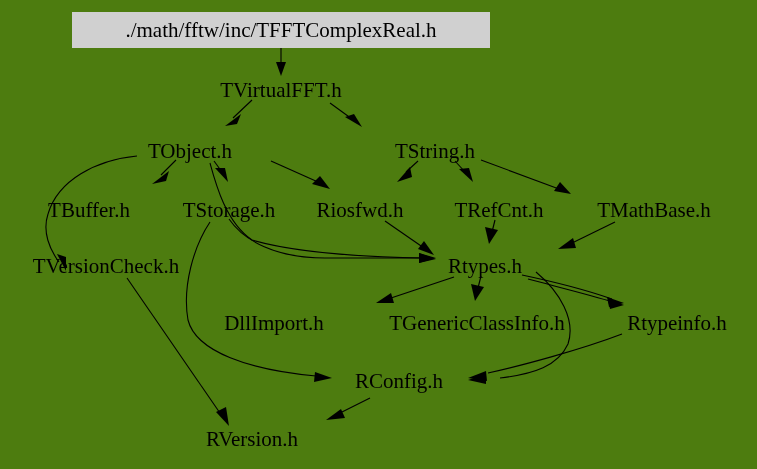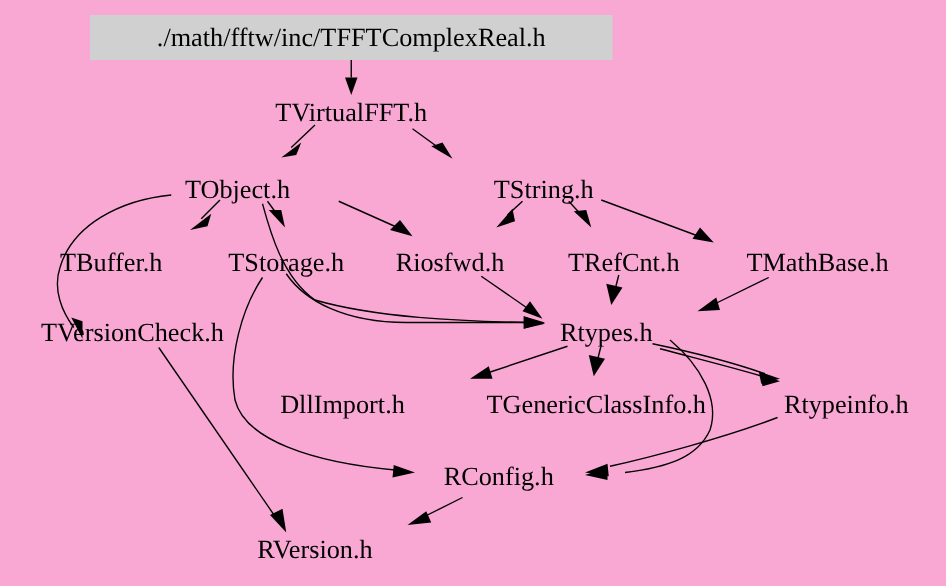--- a/index.html
+++ b/index.html
@@ -4,21 +4,21 @@
 <style>
   html, body {
     margin: 0;
     padding: 0;
     background: #ffffff;
   }
   #graph-root {
     position: relative;
     width: 757px;
     height: 469px;
-    background: #f9a8d4;
+    background: #4d7c0f;
     overflow: hidden;
     font-family: "Liberation Serif", "DejaVu Serif", serif;
   }
   #graph-svg {
     position: absolute;
     left: 0;
     top: 0;
     width: 757px;
     height: 469px;
   }

